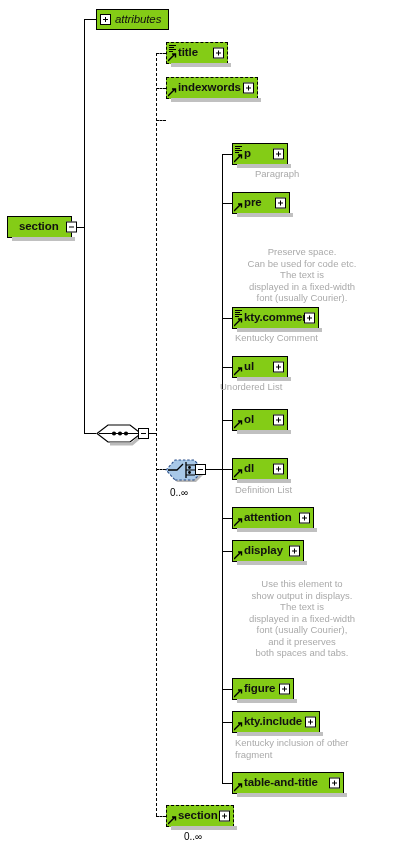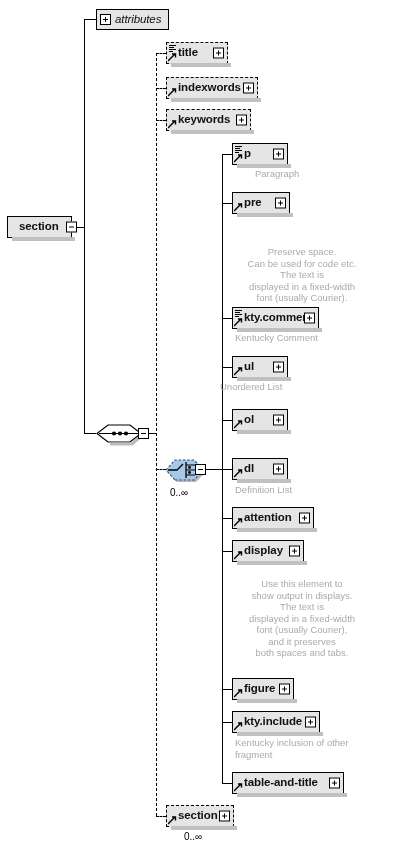--- a/index.html
+++ b/index.html
@@ -19,21 +19,21 @@
   .ln { position: absolute; background: #000; }
   .ln.h { height: 1px; }
   .ln.v { width: 1px; }
   .dln { position: absolute; }
   .dln.v { width: 0; border-left: 1px dashed #000; }
   .dln.h { height: 0; border-top: 1px dashed #000; }
 
   
   .node {
     position: absolute;
-    background: #e5e5e5;
+    background: #84cc16;
     border: 1px solid #000;
     height: 22px;
     display: flex;
     align-items: center;
     z-index: 5;
   }
   .node.dashed { border: 1px dashed #000; }
   .node::after {
     content: "";
     position: absolute;
@@ -204,29 +204,20 @@
   <div class="node dashed" style="left:166px; top:77px; width:92px;">
     <span class="refarrow">
       <svg width="9" height="9" viewBox="0 0 9 9">
           <path d="M0 8 L7 1 M4 1 L7.5 1 L7.5 4.5" stroke="#000" stroke-width="1.4" fill="none"></path>
         </svg>
     </span>
     <span class="label">indexwords</span>
     <span class="pm" style="right:3px;"></span>
   </div>
 
-  <div class="node dashed" style="left:166px; top:109px; width:85px;">
-    <span class="refarrow">
-      <svg width="9" height="9" viewBox="0 0 9 9">
-          <path d="M0 8 L7 1 M4 1 L7.5 1 L7.5 4.5" stroke="#000" stroke-width="1.4" fill="none"></path>
-        </svg>
-    </span>
-    <span class="label">keywords</span>
-    <span class="pm" style="right:3px;"></span>
-  </div>
 
   <div class="comp" style="left:96px; top:421px;">
     <svg width="48" height="25" viewBox="0 0 48 25">
       <path d="M12 21 L34 21 L45 12.5 L34 4 L12 4 L1 12.5 Z" fill="none" stroke="#000" stroke-width="1.2"></path>
       <path d="M3 12.5 L43 12.5" stroke="#000" stroke-width="1.2"></path>
       <circle cx="18" cy="12.5" r="2.1" fill="#000"></circle>
       <circle cx="24" cy="12.5" r="2.1" fill="#000"></circle>
       <circle cx="30" cy="12.5" r="2.1" fill="#000"></circle>
       <path d="M14 23 L36 23 L46 14.5" stroke="#bbb" stroke-width="3" fill="none"></path>
     </svg>

